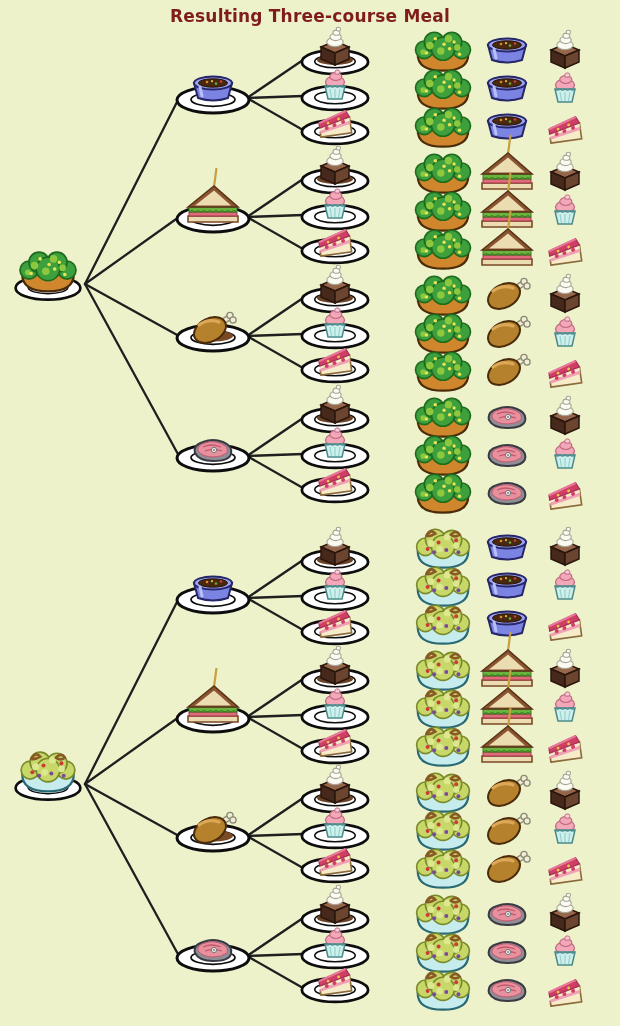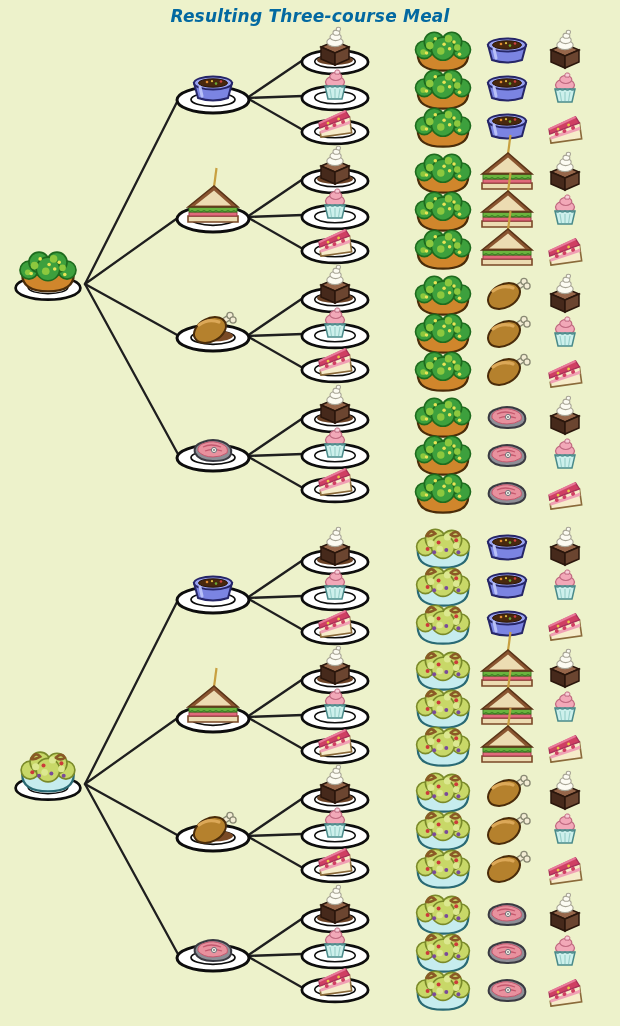--- a/index.html
+++ b/index.html
@@ -8,21 +8,21 @@
   .title{
     position:absolute;top:6px;left:0;width:100%;
     text-align:center;font-size:17px;font-weight:bold;letter-spacing:.2px;
   }
   svg#diagram{position:absolute;top:0;left:0;}
 </style>
 </head>
 <body style="background: rgb(237, 242, 203);">
 
 <div class="canvas">
-  <div class="title" style="color: #0369a1; font-style: italic;">Resulting Three-course Meal</div>
+  <div class="title" style="color: #7f1d1d;">Resulting Three-course Meal</div>
 
   <svg id="diagram" width="620" height="1026" viewBox="0 0 620 1026">
     <defs>
 
       <g id="sym-plate">
         <ellipse cx="0" cy="0" rx="36" ry="13" fill="#ffffff" stroke="#0d0d0d" stroke-width="3"></ellipse>
         <ellipse cx="0" cy="-0.5" rx="22" ry="6.8" fill="#ffffff" stroke="#0d0d0d" stroke-width="1.7"></ellipse>
       </g>
 
       <g id="sym-green-salad">

